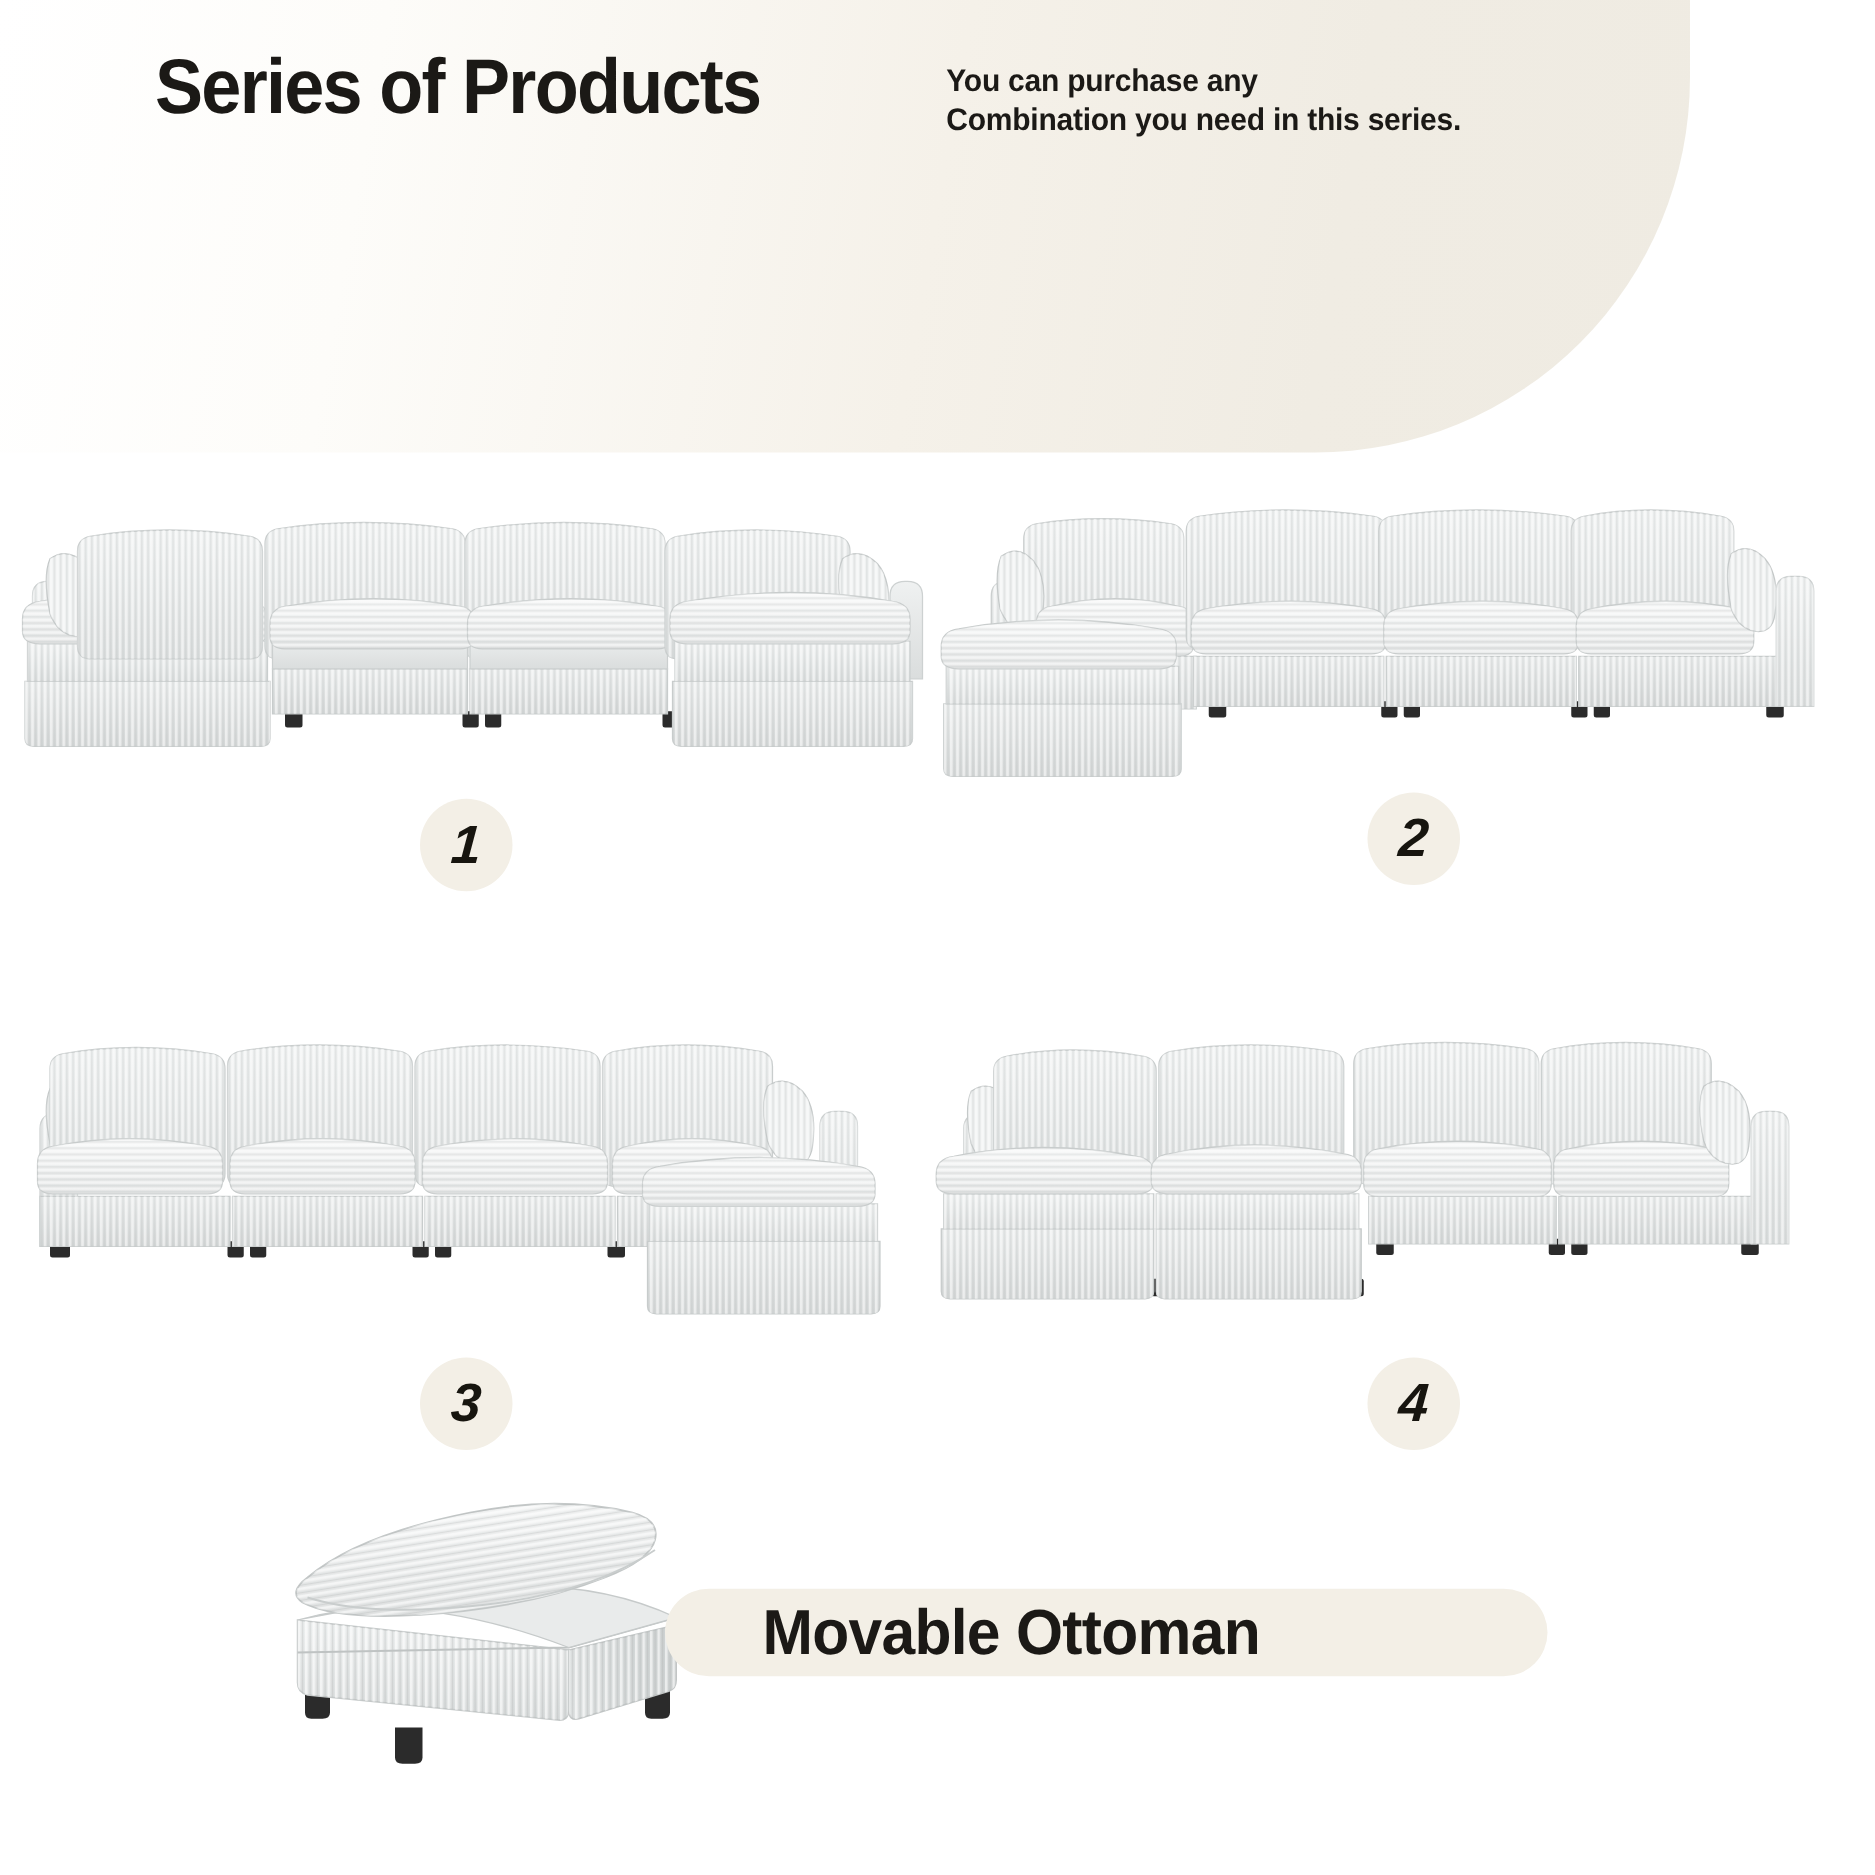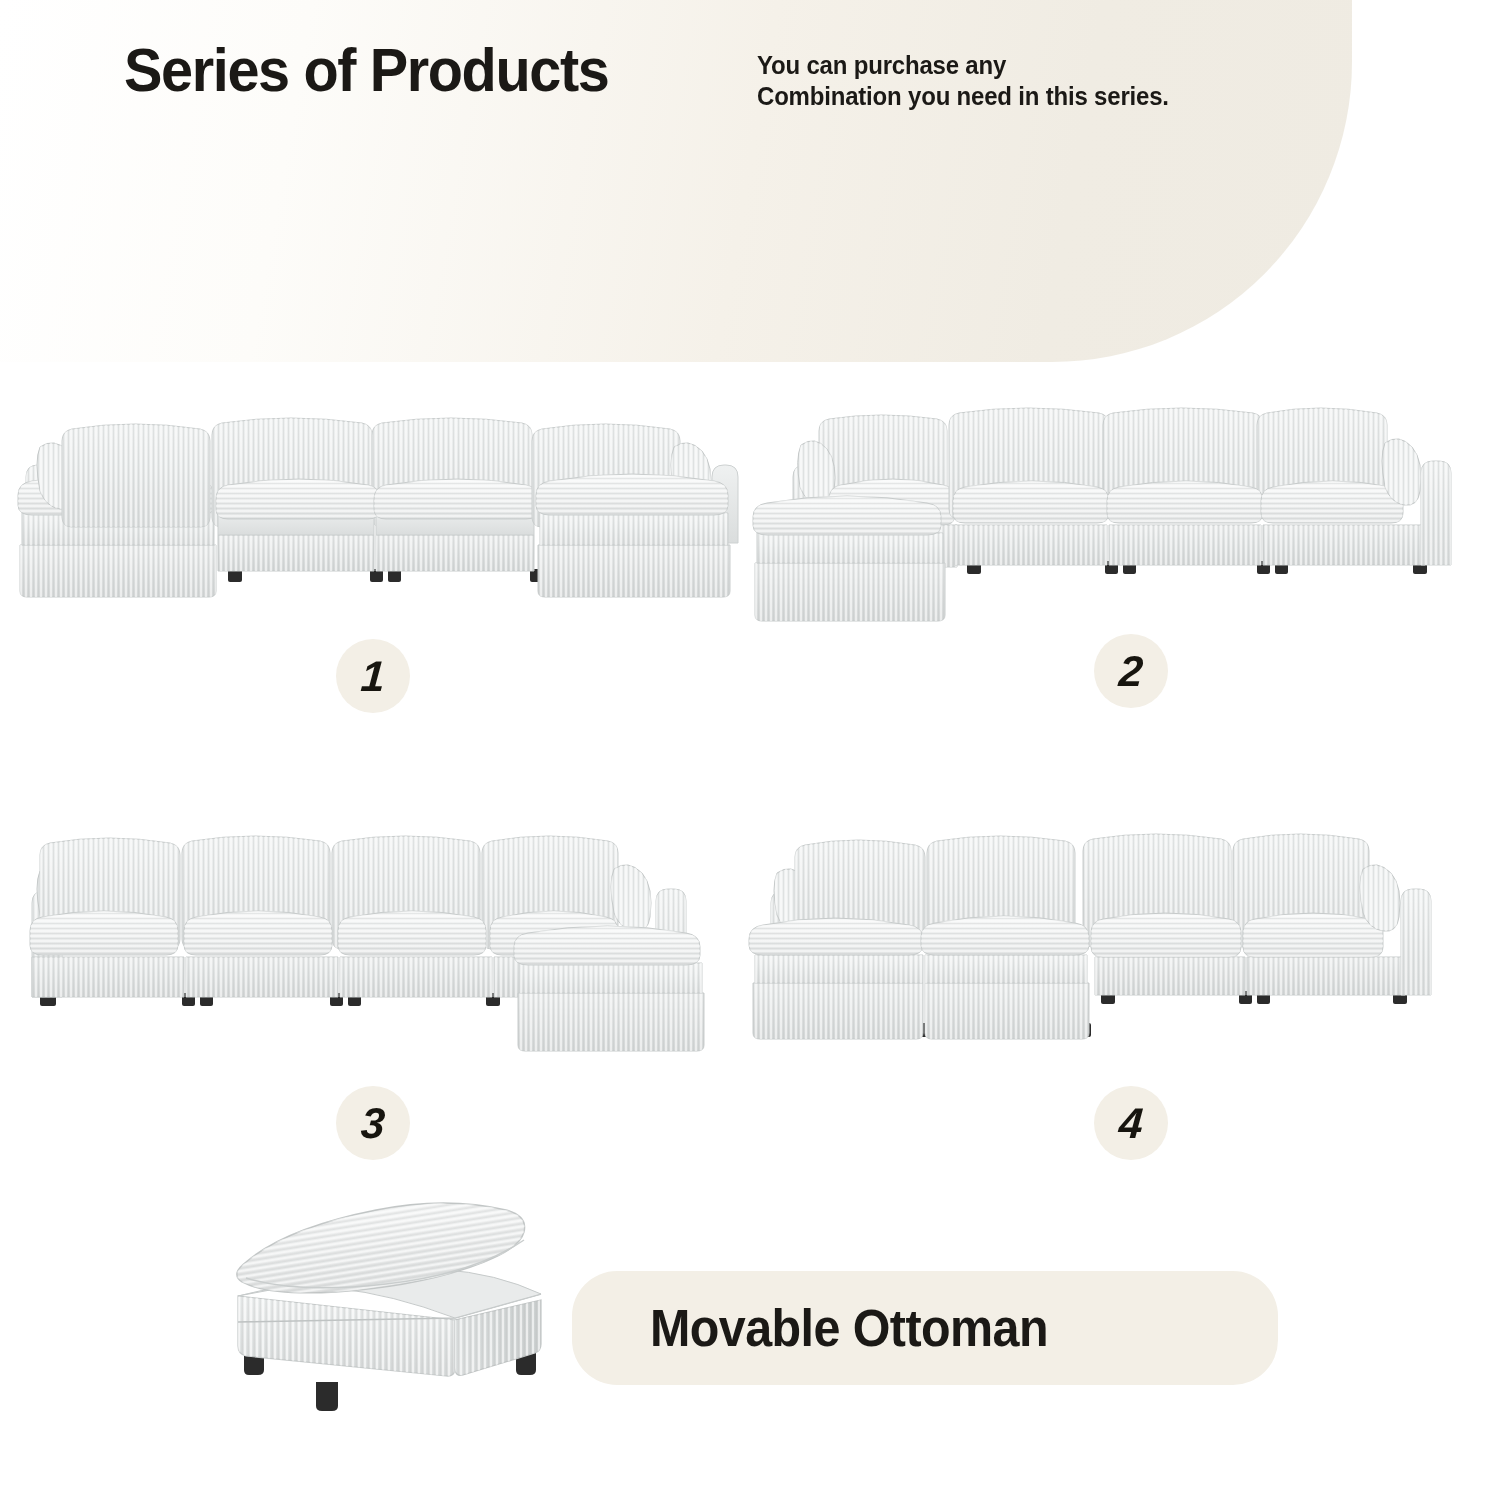--- a/index.html
+++ b/index.html
@@ -57,22 +57,22 @@
   #cfg4{left:745px;top:815px;width:730px;height:245px;}
 
   #badge1{left:336px;top:639px;}
   #badge2{left:1094px;top:634px;}
   #badge3{left:336px;top:1086px;}
   #badge4{left:1094px;top:1086px;}
 
   
   .ottoman-art{position:absolute;left:196px;top:1186px;}
   .ottoman-banner{
-    position:absolute;left:572px;top:1271px;
-    width:706px;height:114px;border-radius:45px;
+    position:absolute;left:532px;top:1271px;
+    width:706px;height:70px;border-radius:45px;
     background:#f3efe6;
     text-decoration:underline;
   }
   .ottoman-banner-label{
     position:absolute;left:78px;top:50%;transform:translateY(-50%) scaleX(0.95);
     transform-origin:left center;
     font-size:51px;font-weight:700;color:#1b1916;
     letter-spacing:-0.6px;white-space:nowrap;
   }
 </style>

